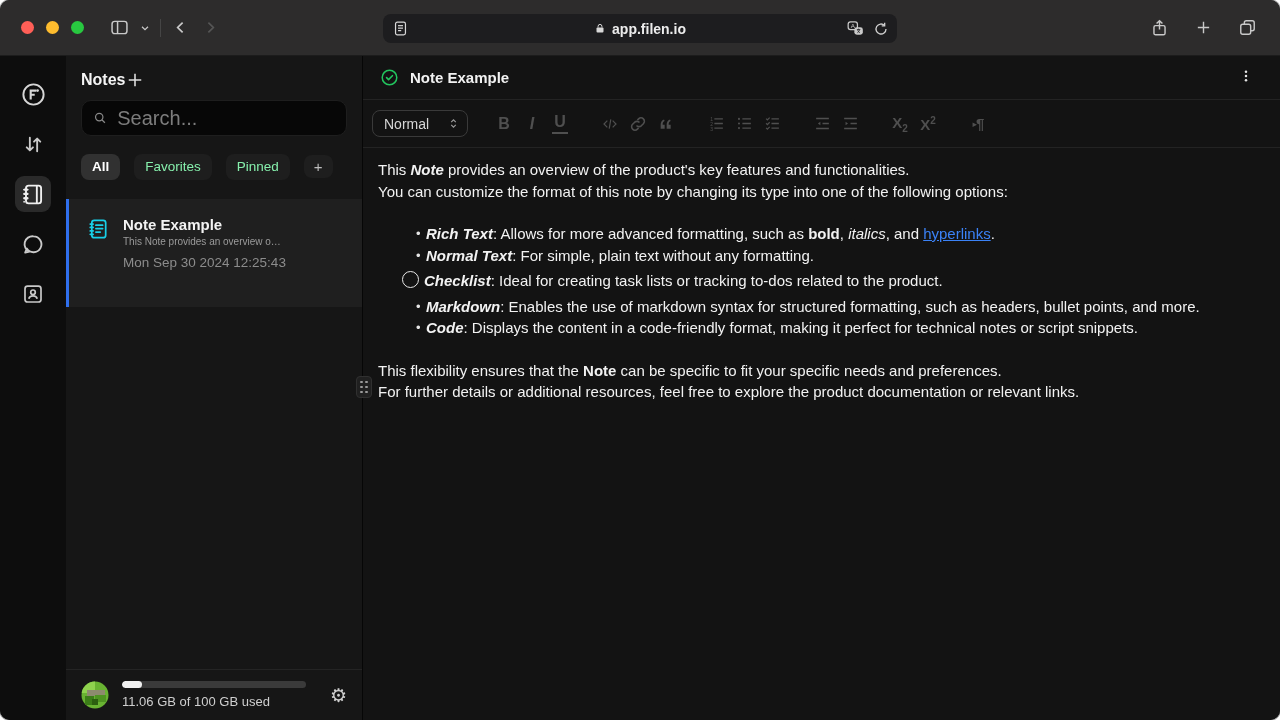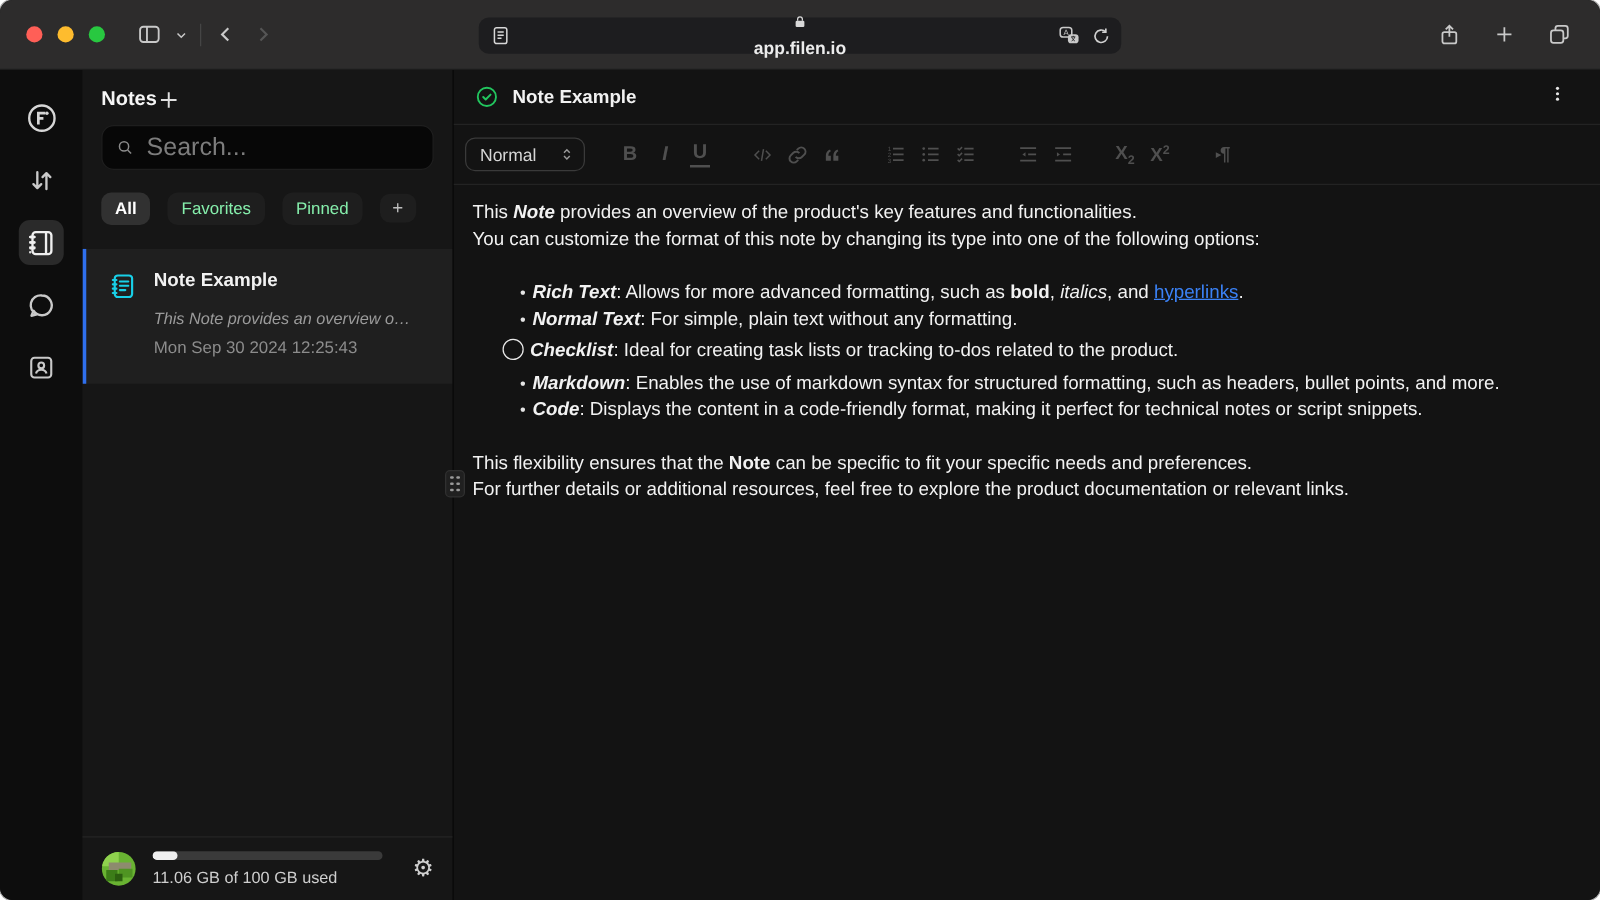--- a/index.html
+++ b/index.html
@@ -6,21 +6,21 @@
   .window{position:relative;width:1280px;height:720px;background:#131313;border-radius:10px;overflow:hidden;box-shadow:0 0 0 1px rgba(0,0,0,.35);}
   
   .chrome{height:56px;background:#2d2c2c;display:flex;align-items:center;position:relative;border-bottom:1px solid #1c1c1c;box-sizing:border-box;}
   .traffic{display:flex;gap:12px;margin-left:21px;}
   .light{width:13px;height:13px;border-radius:50%;}
   .l-red{background:#ff5f57;}.l-yellow{background:#febc2e;}.l-green{background:#28c840;}
   .chrome-btn{display:flex;align-items:center;justify-content:center;width:30px;height:30px;color:#c9c9c9;cursor:default;}
   .chrome svg{display:block;}
   .chrome-divider{width:1px;height:18px;background:#454545;margin:0 4px;}
   .urlbar{position:absolute;left:383px;top:14px;width:514px;height:29px;background:#1d1d1f;border-radius:8px;display:flex;align-items:center;}
-  .url-center{position:absolute;left:0;right:0;display:flex;align-items:center;justify-content:center;gap:6px;color:#ececec;font-size:14px;font-weight:600;flex-direction:column;}
+  .url-center{position:absolute;left:0;right:0;display:flex;align-items:center;justify-content:center;gap:6px;color:#ececec;font-size:14px;font-weight:600;}
   .url-right{position:absolute;right:8px;display:flex;align-items:center;gap:8px;}
   .chrome-right{position:absolute;right:18px;display:flex;align-items:center;gap:14px;}
   
   .app-body{display:flex;height:664px;}
   
   .rail{width:66px;background:#0d0d0d;display:flex;flex-direction:column;align-items:center;padding-top:20px;gap:14px;box-sizing:border-box;}
   .rail-item{width:36px;height:36px;border-radius:9px;display:flex;align-items:center;justify-content:center;color:#cfcfcf;}
   .rail-item.active{background:#2a2a2a;color:#fff;}
   
   .panel{width:297px;background:#161616;border-right:1px solid #060606;display:flex;flex-direction:column;box-sizing:border-box;position:relative;}
@@ -32,21 +32,21 @@
   .search input::placeholder{color:#7d7d7d;}
   .chips{display:flex;gap:14px;margin:18px 15px 0 15px;align-items:center;}
   .chip{background:#1e1e1e;color:#86efac;font-size:13.5px;border-radius:8px;padding:6px 11px;line-height:1;}
   .chip.active{background:#313131;color:#fff;font-weight:700;}
   .chip.plus{padding:4px 10px;font-size:15px;color:#bdbdbd;}
   .note-list{margin-top:19px;flex:1;overflow:hidden;}
   .note-item{position:relative;background:#1f1f1f;height:108px;box-sizing:border-box;padding:14px 14px 0 21px;display:flex;gap:13px;}
   .note-item .sel{position:absolute;left:0;top:0;bottom:0;width:3px;background:#2f6fed;}
   .note-texts{min-width:0;}
   .note-title{color:#f2f2f2;font-size:15px;font-weight:600;margin-top:3px;}
-  .note-preview{color:#9b9b9b;font-size:13px;margin-top:14px;white-space:nowrap;overflow:hidden;max-width:228px;font-style:italic;}
+  .note-preview{color:#9b9b9b;font-size:10px;margin-top:3px;white-space:nowrap;overflow:hidden;max-width:228px;}
   .note-date{color:#8c8c8c;font-size:13.5px;margin-top:8px;}
   .panel-bottom{height:51px;border-top:1px solid #242424;display:flex;align-items:center;padding:0 15px;gap:13px;box-sizing:border-box;}
   .storage{flex:1;}
   .bar{width:184px;height:7px;background:#3a3a3a;border-radius:4px;overflow:hidden;}
   .bar-fill{height:100%;background:#f0f0f0;border-radius:4px;}
   .storage-text{color:#cfcfcf;font-size:13px;margin-top:6px;}
   .gear{color:#cfcfcf;font-size:19px;font-family:"DejaVu Sans",sans-serif;line-height:1;}
   
   .editor{flex:1;display:flex;flex-direction:column;background:#131313;min-width:0;position:relative;}
   .ed-head{height:44px;border-bottom:1px solid #232323;display:flex;align-items:center;padding:0 26px 0 17px;gap:11px;box-sizing:border-box;}

